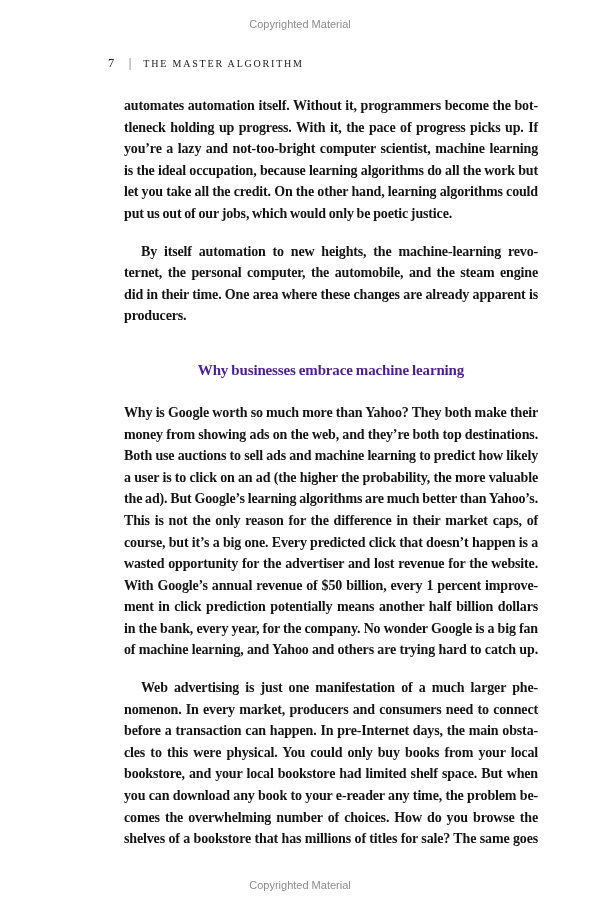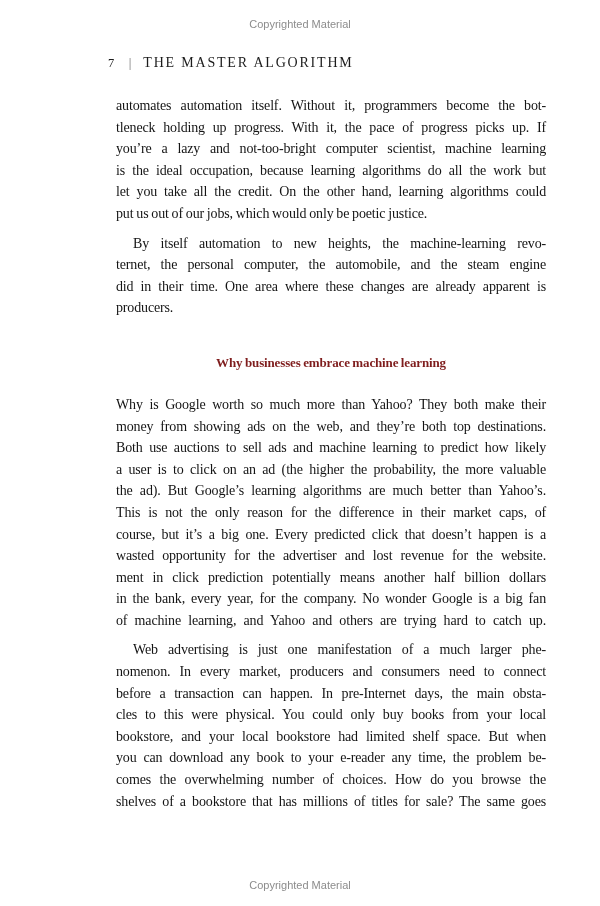--- a/index.html
+++ b/index.html
@@ -41,53 +41,53 @@
   }
   .header-separator {
     display: inline-block;
     margin: 0 12px 0 14px;
     color: #6e6e6e;
     font-weight: 300;
     font-size: 13px;
   }
   .running-title {
     display: inline-block;
-    font-size: 14px;
+    font-size: 10px;
     letter-spacing: 1.8px;
     color: #1c1c1c;
   }
   .page-body {
     margin-top: 24px;
     margin-left: 74px;
     width: 446px;
     font-size: 14px;
     line-height: 21.6px;
     letter-spacing: -0.15px;
     word-spacing: -0.5px;
   }
-  .paragraph { margin: 8px; }
+  .paragraph { margin: 16px; font-weight: bold; }
   .line {
     text-align: justify;
     text-align-last: justify;
     white-space: normal;
   }
   .line.line-end {
     text-align-last: left;
   }
   .line.indent {
     text-indent: 17px;
   }
   .section-heading {
     margin-top: 33px;
     margin-bottom: 21px;
     text-align: center;
     font-weight: 700;
-    font-size: 13px;
+    font-size: 15px;
     line-height: 21px;
-    color: #7f1d1d;
+    color: #4c1d95;
   }
   .copyright-bottom {
     position: absolute;
     left: 0;
     bottom: 14px;
     width: 100%;
     text-align: center;
     font-family: "Liberation Sans", "DejaVu Sans", sans-serif;
     font-size: 11px;
     line-height: 13px;
@@ -123,20 +123,21 @@
       <div class="section-heading">Why businesses embrace machine learning</div>
       <div class="paragraph">
         <div class="line">Why is Google worth so much more than Yahoo? They both make their</div>
         <div class="line">money from showing ads on the web, and they’re both top destinations.</div>
         <div class="line">Both use auctions to sell ads and machine learning to predict how likely</div>
         <div class="line">a user is to click on an ad (the higher the probability, the more valuable</div>
         <div class="line">the ad). But Google’s learning algorithms are much better than Yahoo’s.</div>
         <div class="line">This is not the only reason for the difference in their market caps, of</div>
         <div class="line">course, but it’s a big one. Every predicted click that doesn’t happen is a</div>
         <div class="line">wasted opportunity for the advertiser and lost revenue for the website.</div>
+        <div class="line">With Google’s annual revenue of $50 billion, every 1 percent improve-</div>
         <div class="line">ment in click prediction potentially means another half billion dollars</div>
         <div class="line">in the bank, every year, for the company. No wonder Google is a big fan</div>
         <div class="line">of machine learning, and Yahoo and others are trying hard to catch up.</div>
       </div>
       <div class="paragraph">
         <div class="line indent">Web advertising is just one manifestation of a much larger phe-</div>
         <div class="line">nomenon. In every market, producers and consumers need to connect</div>
         <div class="line">before a transaction can happen. In pre-Internet days, the main obsta-</div>
         <div class="line">cles to this were physical. You could only buy books from your local</div>
         <div class="line">bookstore, and your local bookstore had limited shelf space. But when</div>

